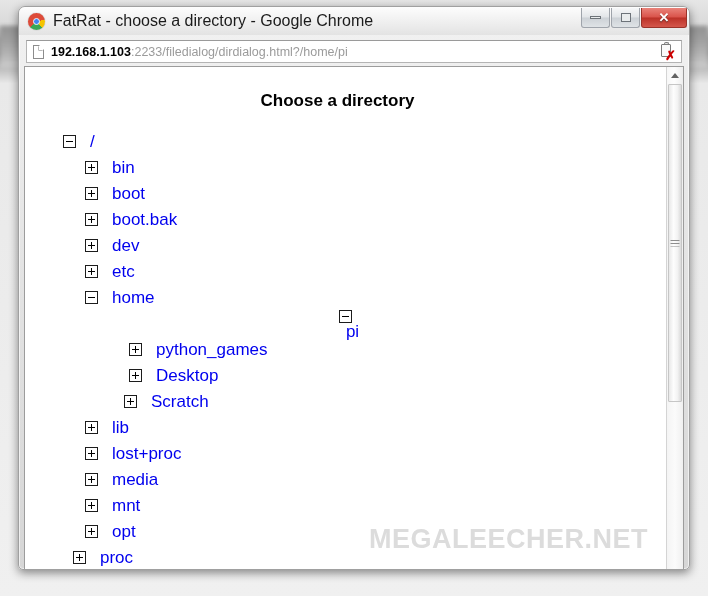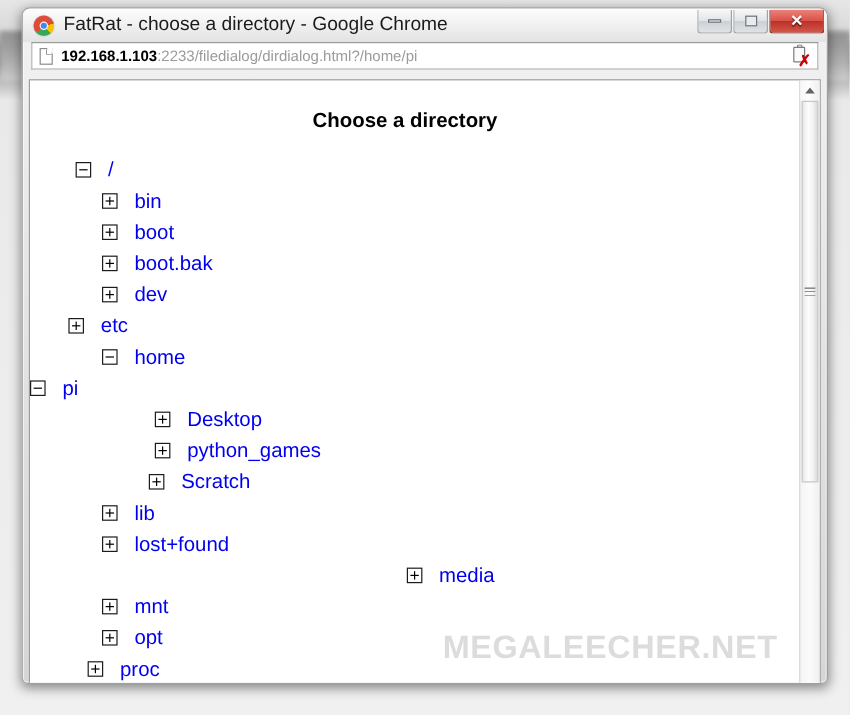--- a/index.html
+++ b/index.html
@@ -145,21 +145,21 @@
     font-family: "Liberation Serif", serif;
     text-shadow: 0 1px 1px rgba(0,0,0,.5);
     line-height: 1;
   }
 
   
   #toolbar {
     height: 28px;
     padding: 0 7px 3px 7px;
     display: flex;
-    align-items: flex-start;
+    align-items: flex-end;
   }
   #omnibox {
     flex: 1;
     height: 23px;
     background: #ffffff;
     border: 1px solid #b4b4b4;
     border-top-color: #9a9a9a;
     display: flex;
     align-items: center;
     padding: 0 4px 0 6px;
@@ -439,53 +439,53 @@
             <span class="node-label">boot</span>
           </div>
           <div class="tree-row" style="padding-left: 60px;">
             <span class="expander plus"></span>
             <span class="node-label">boot.bak</span>
           </div>
           <div class="tree-row" style="padding-left: 60px;">
             <span class="expander plus"></span>
             <span class="node-label">dev</span>
           </div>
-          <div class="tree-row" style="padding-left: 32px;">
+          <div class="tree-row" style="padding-left: 60px;">
             <span class="expander plus"></span>
             <span class="node-label">etc</span>
           </div>
           <div class="tree-row" style="padding-left: 60px;">
             <span class="expander"></span>
             <span class="node-label">home</span>
           </div>
-          <div class="tree-row" style="">
+          <div class="tree-row" style=" flex-direction: column;">
             <span class="expander"></span>
             <span class="node-label">pi</span>
           </div>
           <div class="tree-row" style="padding-left: 104px;">
             <span class="expander plus"></span>
+            <span class="node-label">python_games</span>
+          </div>
+          <div class="tree-row" style="padding-left: 104px;">
+            <span class="expander plus"></span>
             <span class="node-label">Desktop</span>
           </div>
-          <div class="tree-row" style="padding-left: 104px;">
-            <span class="expander plus"></span>
-            <span class="node-label">python_games</span>
-          </div>
           <div class="tree-row" style="padding-left: 99px;">
             <span class="expander plus"></span>
             <span class="node-label">Scratch</span>
           </div>
           <div class="tree-row" style="padding-left: 60px;">
             <span class="expander plus"></span>
             <span class="node-label">lib</span>
           </div>
           <div class="tree-row" style="padding-left: 60px;">
             <span class="expander plus"></span>
-            <span class="node-label">lost+found</span>
-          </div>
-          <div class="tree-row" style="padding-left: 60px; justify-content: center;">
+            <span class="node-label">lost+proc</span>
+          </div>
+          <div class="tree-row" style="padding-left: 60px;">
             <span class="expander plus"></span>
             <span class="node-label">media</span>
           </div>
           <div class="tree-row" style="padding-left: 60px;">
             <span class="expander plus"></span>
             <span class="node-label">mnt</span>
           </div>
           <div class="tree-row" style="padding-left: 60px;">
             <span class="expander plus"></span>
             <span class="node-label">opt</span>

